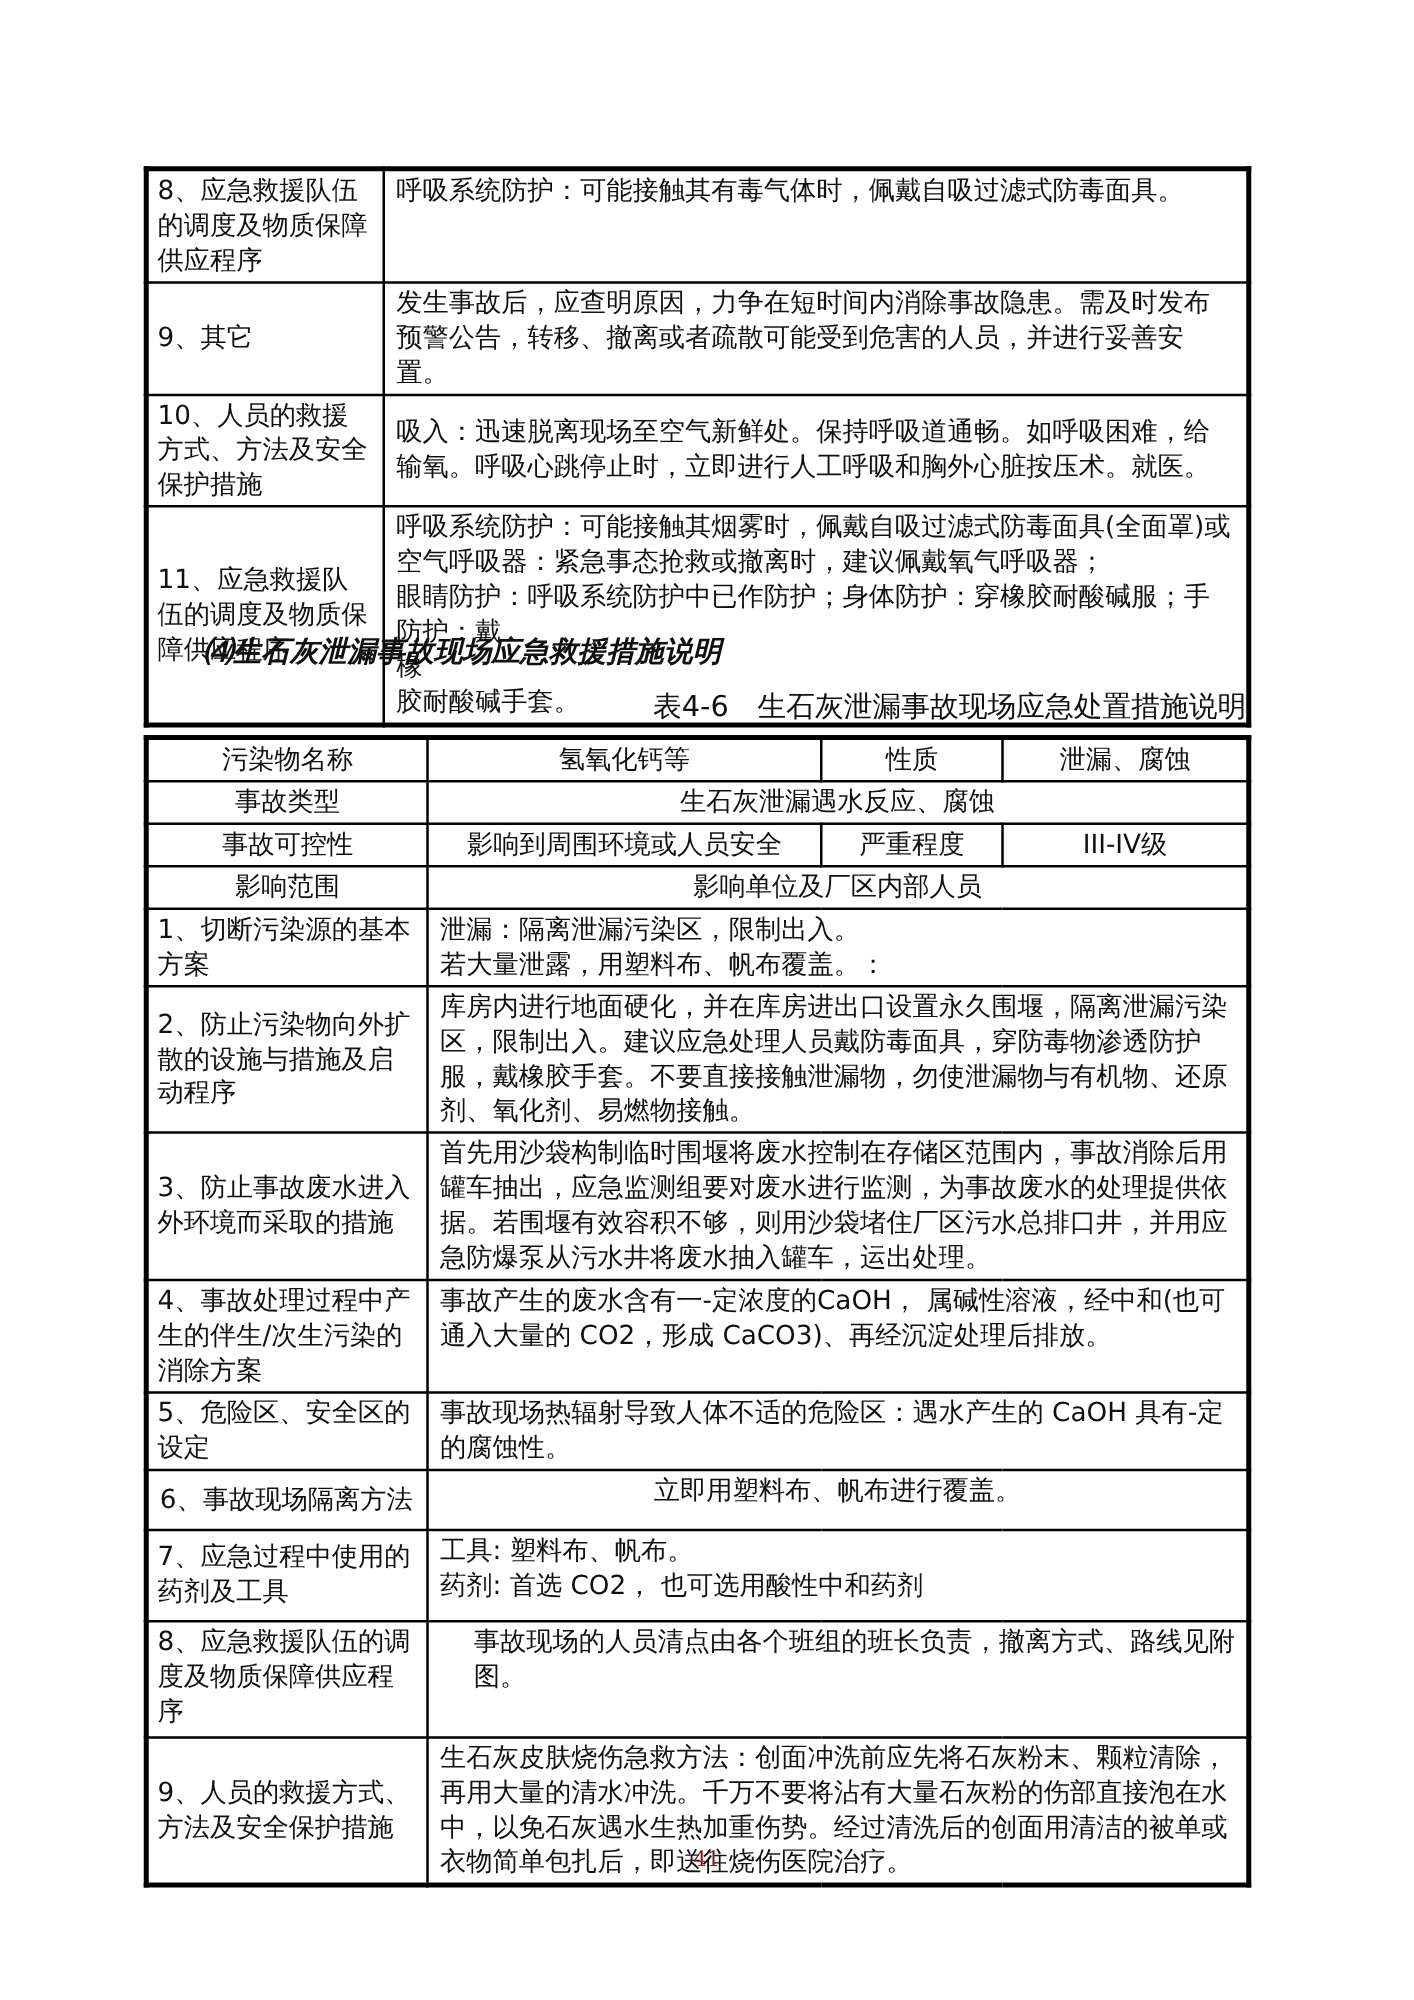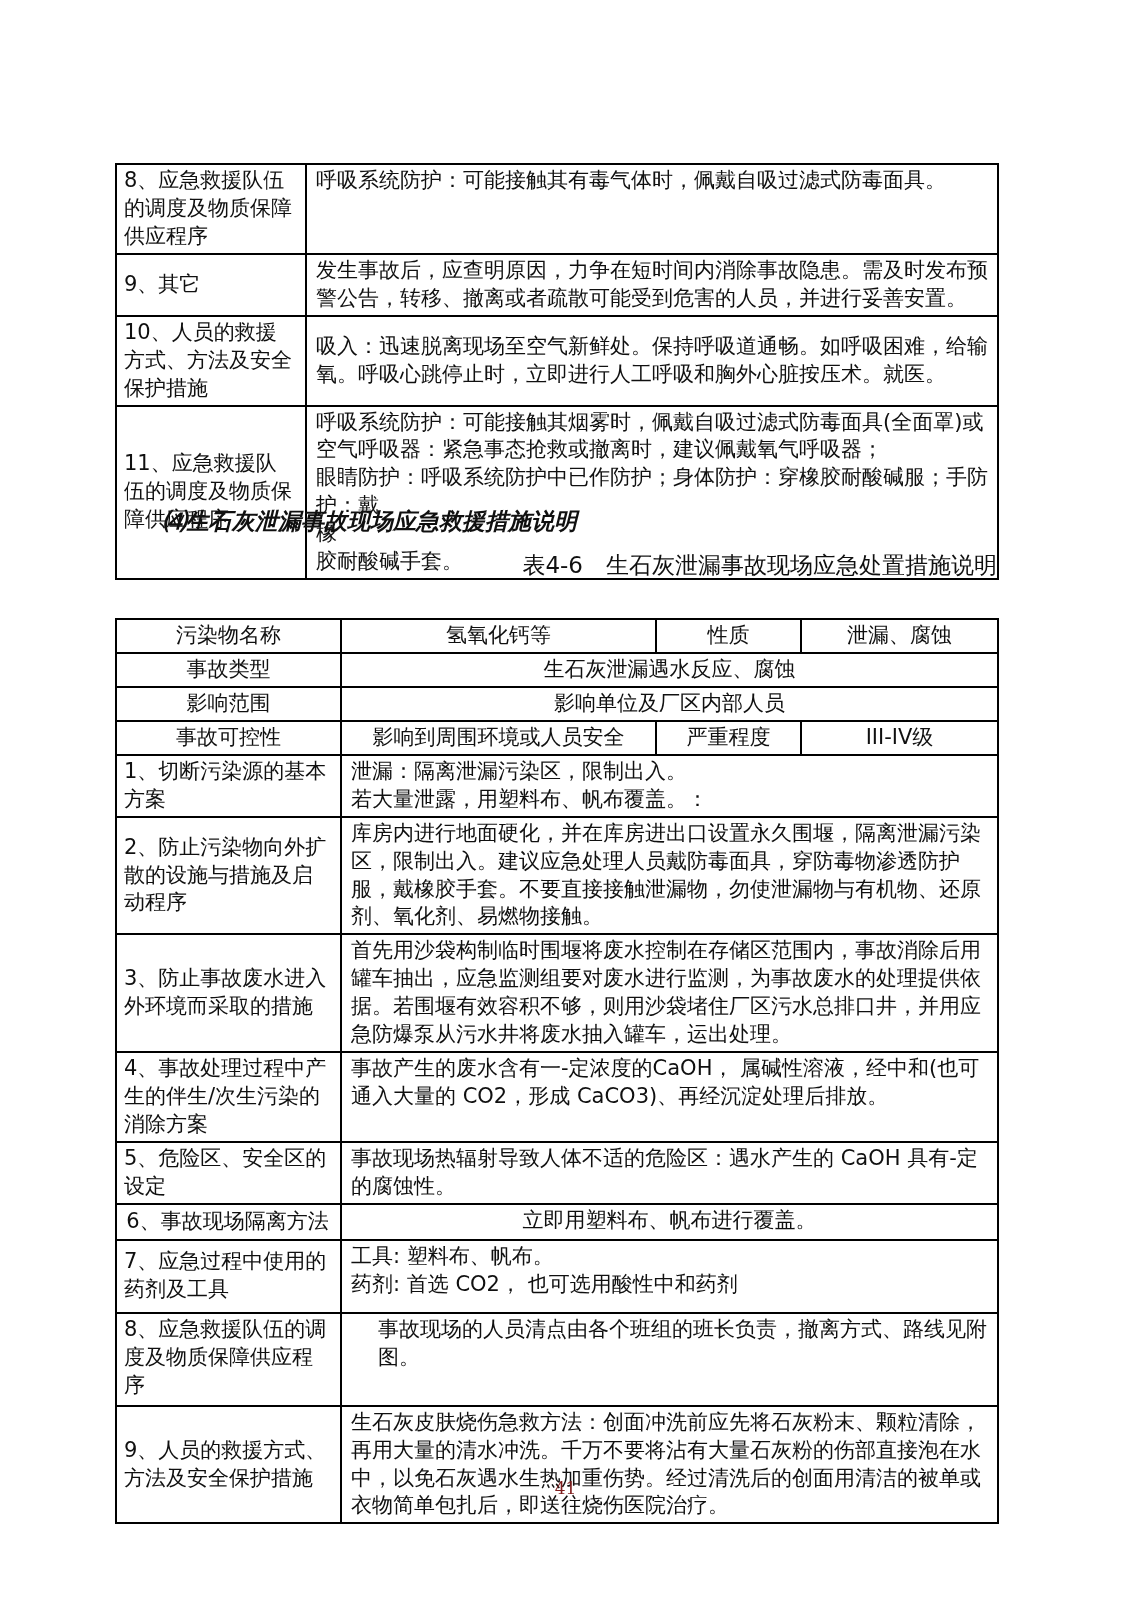--- a/index.html
+++ b/index.html
@@ -7,22 +7,21 @@
     position:relative;
     width:1131px; height:1600px;
     background:#ffffff;
     color:#101010;
     font-family:"DejaVu Sans", sans-serif;
     overflow:hidden;
   }
   table.doc {
     position:absolute; left:115px; width:882px;
     border-collapse:collapse; table-layout:fixed;
-    border:2px solid #000000;
-    margin-top:30px;
+    border:4px solid #000000;
   }
   table.t1 { top:133px; }
   table.t2 { top:588px; }
   td {
     border:2px solid #000;
     padding:2px 9px;
     font-size:21px;
     line-height:1.33;
     vertical-align:middle;
     overflow:hidden;
@@ -33,21 +32,21 @@
   .t1 tr.r0 { height:85px; }
   .t1 tr.r1 { height:62px; }
   .t1 tr.r2 { height:70px; }
   .t1 tr.r3 { height:130px; }
   .t2 tr.h  { height:33px; }
   .t2 tr.b0 { height:62px; }
   .t2 tr.b1 { height:88px; }
   .t2 tr.b2 { height:100px; }
   .t2 tr.b3 { height:80px; }
   .t2 tr.b4 { height:55px;padding-left:45px; }
-  .t2 tr.b5 { height:36px;padding-left:40px; }
+  .t2 tr.b5 { height:48px;padding-left:40px; }
   .t2 tr.b6 { height:73px; }
   .t2 tr.b7 { height:93px; }
   .t2 tr.b8 { height:102px; }
   .heading {
     position:absolute; left:163px; top:506px;
     font-size:23px; font-weight:bold;font-style:italic;
   }
   .caption {
     position:absolute; left:115px; top:550px; width:882px;
     text-align:right; font-size:23px; font-weight:normal;
@@ -106,28 +105,28 @@
       <td class="ctr">污染物名称</td>
       <td class="ctr">氢氧化钙等</td>
       <td class="ctr">性质</td>
       <td class="ctr">泄漏、腐蚀</td>
     </tr>
     <tr class="h">
       <td class="ctr">事故类型</td>
       <td class="ctr" colspan="3">生石灰泄漏遇水反应、腐蚀</td>
     </tr>
     <tr class="h">
-      <td class="ctr">影响范围</td>
-      <td class="ctr" colspan="3">影响单位及厂区内部人员</td>
-    </tr>
-    <tr class="h">
       <td class="ctr">事故可控性</td>
       <td class="ctr">影响到周围环境或人员安全</td>
       <td class="ctr">严重程度</td>
       <td class="ctr">III-IV级</td>
+    </tr>
+    <tr class="h">
+      <td class="ctr">影响范围</td>
+      <td class="ctr" colspan="3">影响单位及厂区内部人员</td>
     </tr>
 
     <tr class="b0">
       <td class="lbl">1、切断污染源的基本方案</td>
       <td class="val" colspan="3">泄漏：隔离泄漏污染区，限制出入。
 若大量泄露，用塑料布、帆布覆盖。：</td>
     </tr>
     <tr class="b1">
       <td class="lbl">2、防止污染物向外扩散的设施与措施及启动程序</td>
       <td class="val" colspan="3">库房内进行地面硬化，并在库房进出口设置永久围堰，隔离泄漏污染区，限制出入。建议应急处理人员戴防毒面具，穿防毒物渗透防护服，戴橡胶手套。不要直接接触泄漏物，勿使泄漏物与有机物、还原剂、氧化剂、易燃物接触。</td>

